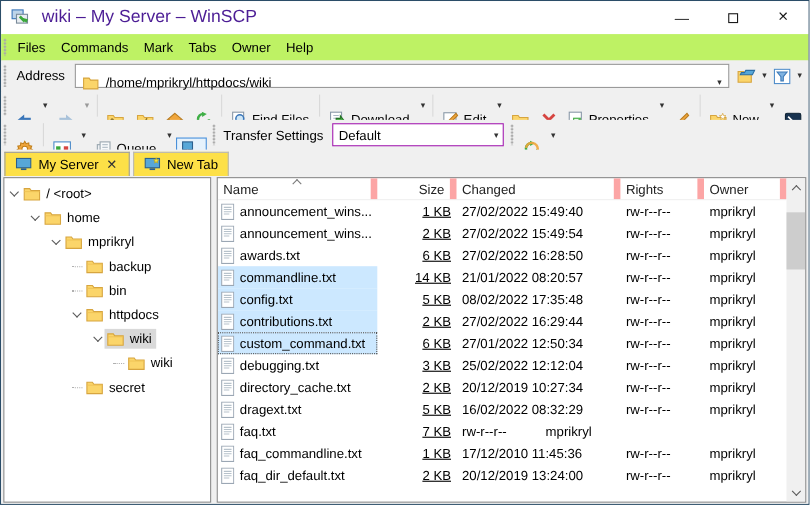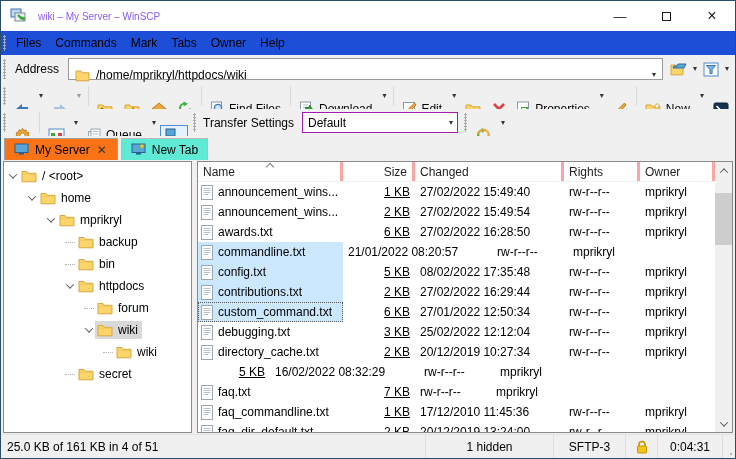--- a/index.html
+++ b/index.html
@@ -7,34 +7,34 @@
   body { font-family:"Liberation Sans", sans-serif; font-size:12px; color:#000; }
   .window {
     width:736px; height:459px; background:#f0f0f0;
     border:1px solid var(--window_border,#2b4d68);
     display:flex; flex-direction:column; overflow:hidden; position:relative;
   }
 
   
   .titlebar { height:30px; background:#fff; display:flex; align-items:center; flex:0 0 auto; }
   .appicon { margin:0 10px 0 9px; width:18px; height:16px; position:relative; flex:0 0 auto; }
-  .title-text { flex:1; font-size:10px; color:#8b5cf6; white-space:nowrap; }
+  .title-text { flex:1; font-size:16px; color:#4c1d95; white-space:nowrap; }
   .wincontrols { display:flex; height:100%; }
   .winbtn { width:46px; height:100%; display:flex; align-items:center; justify-content:center; font-size:13px; color:#1a1a1a; }
   .winbtn.max span { display:block; width:9px; height:9px; border:1px solid #1a1a1a; }
   .winbtn.close { font-size:16px; }
 
   
   .grip { width:3px; align-self:stretch; margin:4px 3px 4px 2px;
     background-image:radial-gradient(circle,#a9a9a9 1px,transparent 1.3px);
     background-size:3px 3px; flex:0 0 auto; }
   .vsep { width:1px; align-self:stretch; margin:3px 3px; background:#d9d9d9; flex:0 0 auto; }
 
   
-  .menubar { height:24px; display:flex; align-items:stretch; background:#1d4ed8; flex:0 0 auto; }
+  .menubar { height:24px; display:flex; align-items:stretch; background:#bef264; flex:0 0 auto; }
   .menuitems { display:flex; }
   .menu-item { display:flex; align-items:center; padding:0 7px; font-size:12px; }
 
   
   .addressbar { height:28px; display:flex; align-items:center; background:#f0f0f0; flex:0 0 auto; }
   .addr-label { padding:0 9px 0 6px; }
   .addr-combo { flex:1; height:22px; background:#fff; border:1px solid #9a9a9a; display:flex; align-items:center; padding:12px 2px 0 4px; }
   .addr-combo .pathtext { flex:1; white-space:nowrap; overflow:hidden; }
   .caret { font-size:8px; color:#333; padding:0 4px; line-height:1; }
   .icon-btn { display:flex; align-items:center; padding:2px 2px; }
@@ -44,43 +44,43 @@
   .tbtn { display:flex; align-items:center; gap:4px; padding:2px 4px; white-space:nowrap; border:1px solid transparent;margin-top:25px; }
   .tbtn.toggled { border:1px solid #4a90d9; background:#e6f2fc; }
   .tbtn .lbl { padding-right:1px; }
   .ts-label { padding:0 8px 0 4px; }
   .ts-combo { width:156px; height:21px; background:#fff; border:1px solid #a21caf; display:flex; align-items:center; padding-left:5px; }
   .ts-combo .val { flex:1; }
 
   
   .tabbar { height:24px; display:flex; align-items:flex-end; background:#f0f0f0; padding-left:3px; flex:0 0 auto; }
   .tab { display:flex; align-items:center; gap:6px; height:22px; padding:0 9px; border:1px solid #a0a0a0; border-bottom:none; margin-right:3px; }
-  .tab.active { background:#f97316;margin-top:12px; }
-  .tab.inactive { background:#5eead4; border-color:#b9b9b9; }
+  .tab.active { background:#fde047;margin-top:12px; }
+  .tab.inactive { background:#fde047; border-color:#b9b9b9; }
   .tab-close { font-size:12px; color:#333; padding:0 1px; }
 
   
   .main { flex:1; display:flex; background:#f0f0f0; padding:1px 2px; min-height:0; }
   .panel { background:#fff; border:1px solid #8a8a8a; overflow:hidden; }
   .tree { width:189px; flex:0 0 auto; padding-top:3px; }
   .splitter { width:5px; flex:0 0 auto; }
   .filepanel { flex:1; position:relative; padding-right:17px; display:flex; flex-direction:column; }
 
   
   .trow { height:22px; display:flex; align-items:center; white-space:nowrap; }
   .texp { width:13px; display:flex; align-items:center; justify-content:center; flex:0 0 auto; }
   .chev { display:none; width:6px; height:6px; border-right:1.5px solid #5a5a5a; border-bottom:1.5px solid #5a5a5a; transform:rotate(45deg) translate(-1px,-1px); }
   .trow.expanded .chev { display:block; }
   .dots { display:block; width:10px; border-top:1px dotted #b0b0b0; }
   .tnode { display:flex; align-items:flex-start; gap:5px; padding:2px 4px 2px 2px; }
   .trow.selected .tnode { background:var(--tree_selection,#d9d9d9); }
 
   
   .fheader { height:20px; display:flex; border-bottom:1px solid #f0f0f0; position:relative; color:#222; flex:0 0 auto; }
-  .hcell { display:flex; align-items:center; padding:0 5px; border-right:3px solid #fca5a5; overflow:hidden; }
+  .hcell { display:flex; align-items:center; padding:0 5px; border-right:6px solid #fca5a5; overflow:hidden; }
   .sort-caret { position:absolute; left:69px; top:2px; width:6px; height:6px; border-left:1.5px solid #7a7a7a; border-top:1.5px solid #7a7a7a; transform:rotate(45deg); }
   .c-name { width:145px; flex:0 0 auto; }
   .c-size { width:72px; flex:0 0 auto; justify-content:flex-end; text-align:right; }
   .c-changed { width:149px; flex:0 0 auto; }
   .c-rights { width:76px; flex:0 0 auto; }
   .c-owner { flex:1; }
   .frows { flex:1; overflow:hidden; }
   .frow { height:20px; display:flex; align-items:stretch; }
   .fcell { display:flex; align-items:center; padding:0 5px; overflow:hidden; white-space:nowrap; }
   .fcell.c-name { gap:5px; padding-left:3px; }
@@ -449,34 +449,20 @@
             <span style="display:flex;">
               <svg width="16" height="14" viewBox="0 0 16 14">
                 <path d="M1 2.5 h5 l1.3 1.8 H15 v8.5 H1 Z" fill="#fbd56a" stroke="#d7a53f"></path>
                 <path d="M1 5.2 H15" stroke="#eec254" stroke-width="0.8"></path>
               </svg>
             </span>
             <span class="tlabel">httpdocs</span>
           </span>
         </div>
 
-        <div class="trow" style="padding-left: 78px;">
-          <span class="texp">
-            <i class="dots"></i>
-          </span>
-          <span class="tnode">
-            <span style="display:flex;">
-              <svg width="16" height="14" viewBox="0 0 16 14">
-                <path d="M1 2.5 h5 l1.3 1.8 H15 v8.5 H1 Z" fill="#fbd56a" stroke="#d7a53f"></path>
-                <path d="M1 5.2 H15" stroke="#eec254" stroke-width="0.8"></path>
-              </svg>
-            </span>
-            <span class="tlabel">forum</span>
-          </span>
-        </div>
 
         <div class="trow expanded selected" style="padding-left: 78px;">
           <span class="texp">
             <i class="chev"></i>
           </span>
           <span class="tnode">
             <span style="display:flex;">
               <svg width="16" height="14" viewBox="0 0 16 14">
                 <path d="M1 2.5 h5 l1.3 1.8 H15 v8.5 H1 Z" fill="#fbd56a" stroke="#d7a53f"></path>
                 <path d="M1 5.2 H15" stroke="#eec254" stroke-width="0.8"></path>
@@ -581,20 +567,21 @@
           <div class="frow">
             <div class="fcell c-name sel">
               <span class="ficon">
                 <svg width="12" height="15" viewBox="0 0 12 15">
                   <rect x="0.5" y="0.5" width="11" height="14" fill="#fff" stroke="#9ba7b4"></rect>
                   <path d="M2.5 3.5 h7 M2.5 5.5 h7 M2.5 7.5 h7 M2.5 9.5 h5" stroke="#b7c2cb"></path>
                 </svg>
               </span>
               <span class="flabel">commandline.txt</span>
             </div>
+            <div class="fcell c-size">14 KB</div>
             <div class="fcell c-changed">21/01/2022 08:20:57</div>
             <div class="fcell c-rights">rw-r--r--</div>
             <div class="fcell c-owner">mprikryl</div>
           </div>
 
           <div class="frow">
             <div class="fcell c-name sel">
               <span class="ficon">
                 <svg width="12" height="15" viewBox="0 0 12 15">
                   <rect x="0.5" y="0.5" width="11" height="14" fill="#fff" stroke="#9ba7b4"></rect>
@@ -667,20 +654,29 @@
               </span>
               <span class="flabel">directory_cache.txt</span>
             </div>
             <div class="fcell c-size">2 KB</div>
             <div class="fcell c-changed">20/12/2019 10:27:34</div>
             <div class="fcell c-rights">rw-r--r--</div>
             <div class="fcell c-owner">mprikryl</div>
           </div>
 
           <div class="frow">
+            <div class="fcell c-name">
+              <span class="ficon">
+                <svg width="12" height="15" viewBox="0 0 12 15">
+                  <rect x="0.5" y="0.5" width="11" height="14" fill="#fff" stroke="#9ba7b4"></rect>
+                  <path d="M2.5 3.5 h7 M2.5 5.5 h7 M2.5 7.5 h7 M2.5 9.5 h5" stroke="#b7c2cb"></path>
+                </svg>
+              </span>
+              <span class="flabel">dragext.txt</span>
+            </div>
             <div class="fcell c-size">5 KB</div>
             <div class="fcell c-changed">16/02/2022 08:32:29</div>
             <div class="fcell c-rights">rw-r--r--</div>
             <div class="fcell c-owner">mprikryl</div>
           </div>
 
           <div class="frow">
             <div class="fcell c-name">
               <span class="ficon">
                 <svg width="12" height="15" viewBox="0 0 12 15">
@@ -734,27 +730,14 @@
         <span class="strack">
             <span class="sthumb"></span>
           </span>
         <span class="sarrow down">
             <i></i>
           </span>
       </div>
     </div>
   </div>
 
-  <div class="statusbar">
-    <div class="ssec first">25.0 KB of 161 KB in 4 of 51</div>
-    <div class="ssec hidden-count">1 hidden</div>
-    <div class="ssec protocol">SFTP-3</div>
-    <div class="ssec lock">
-      <svg width="12" height="14" viewBox="0 0 12 14">
-          <path d="M3 6 V4.5 a3 3 0 0 1 6 0 V6" fill="none" stroke="#c79200" stroke-width="1.6"></path>
-          <rect x="1.5" y="6" width="9" height="7" rx="1" fill="#f5c518" stroke="#c79200"></rect>
-        </svg>
-    </div>
-    <div class="ssec duration">0:04:31</div>
-    <div class="sgrip"></div>
-  </div>
 
 </div>
 
 </body></html>

